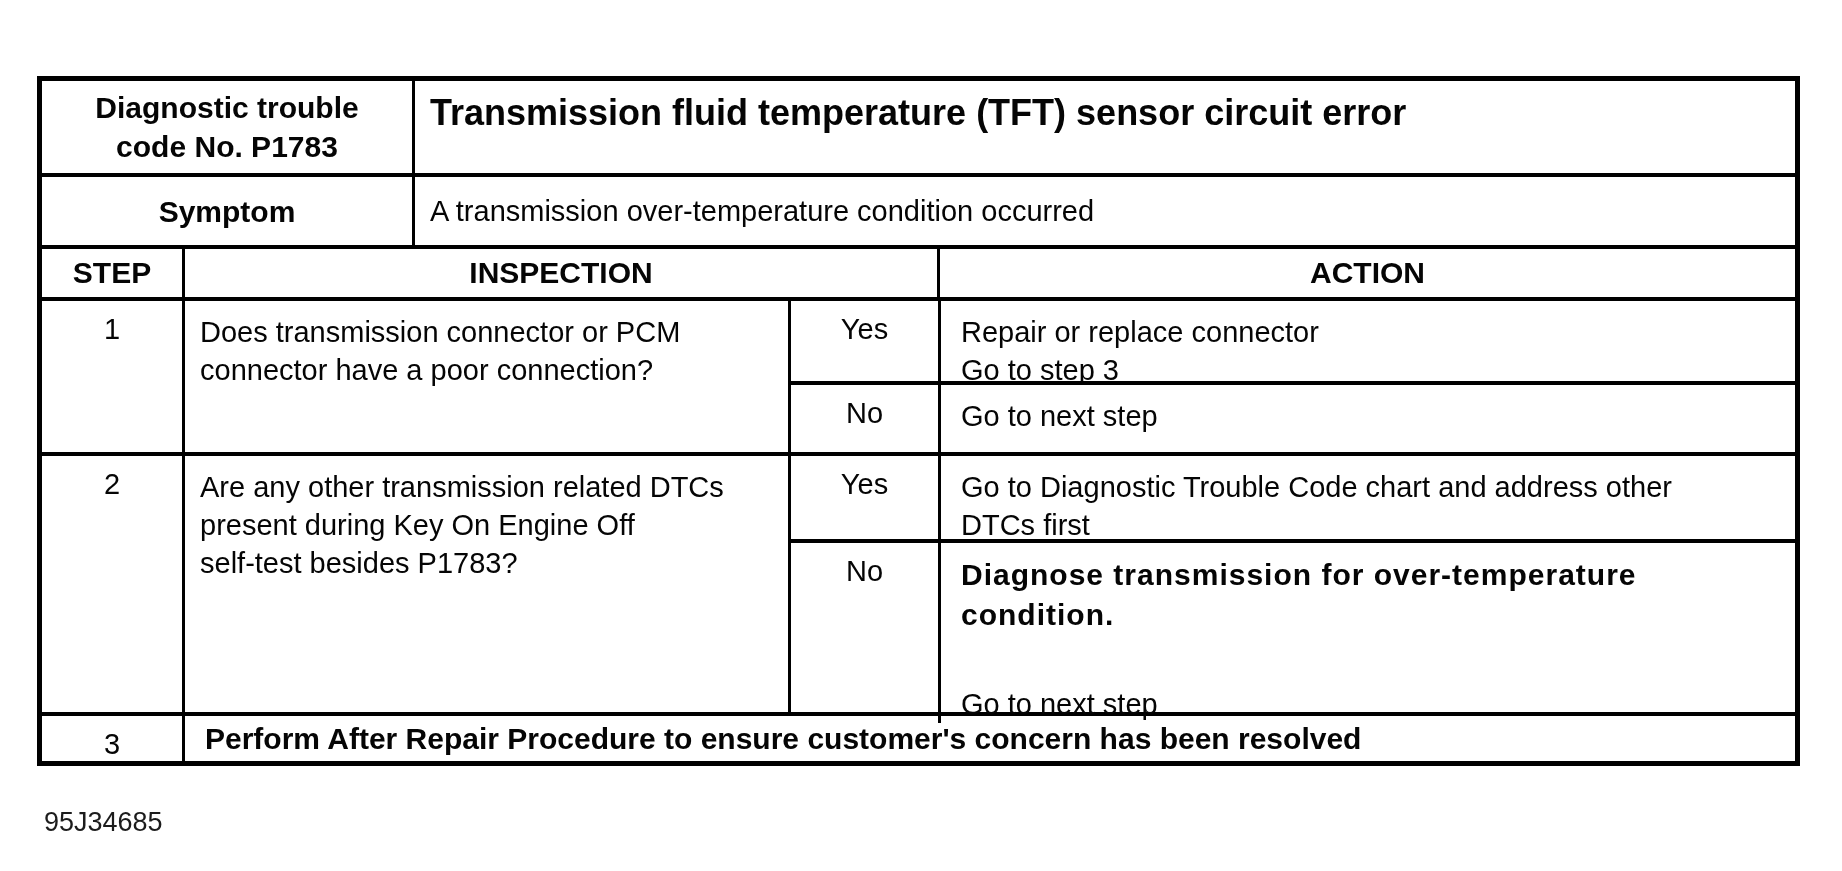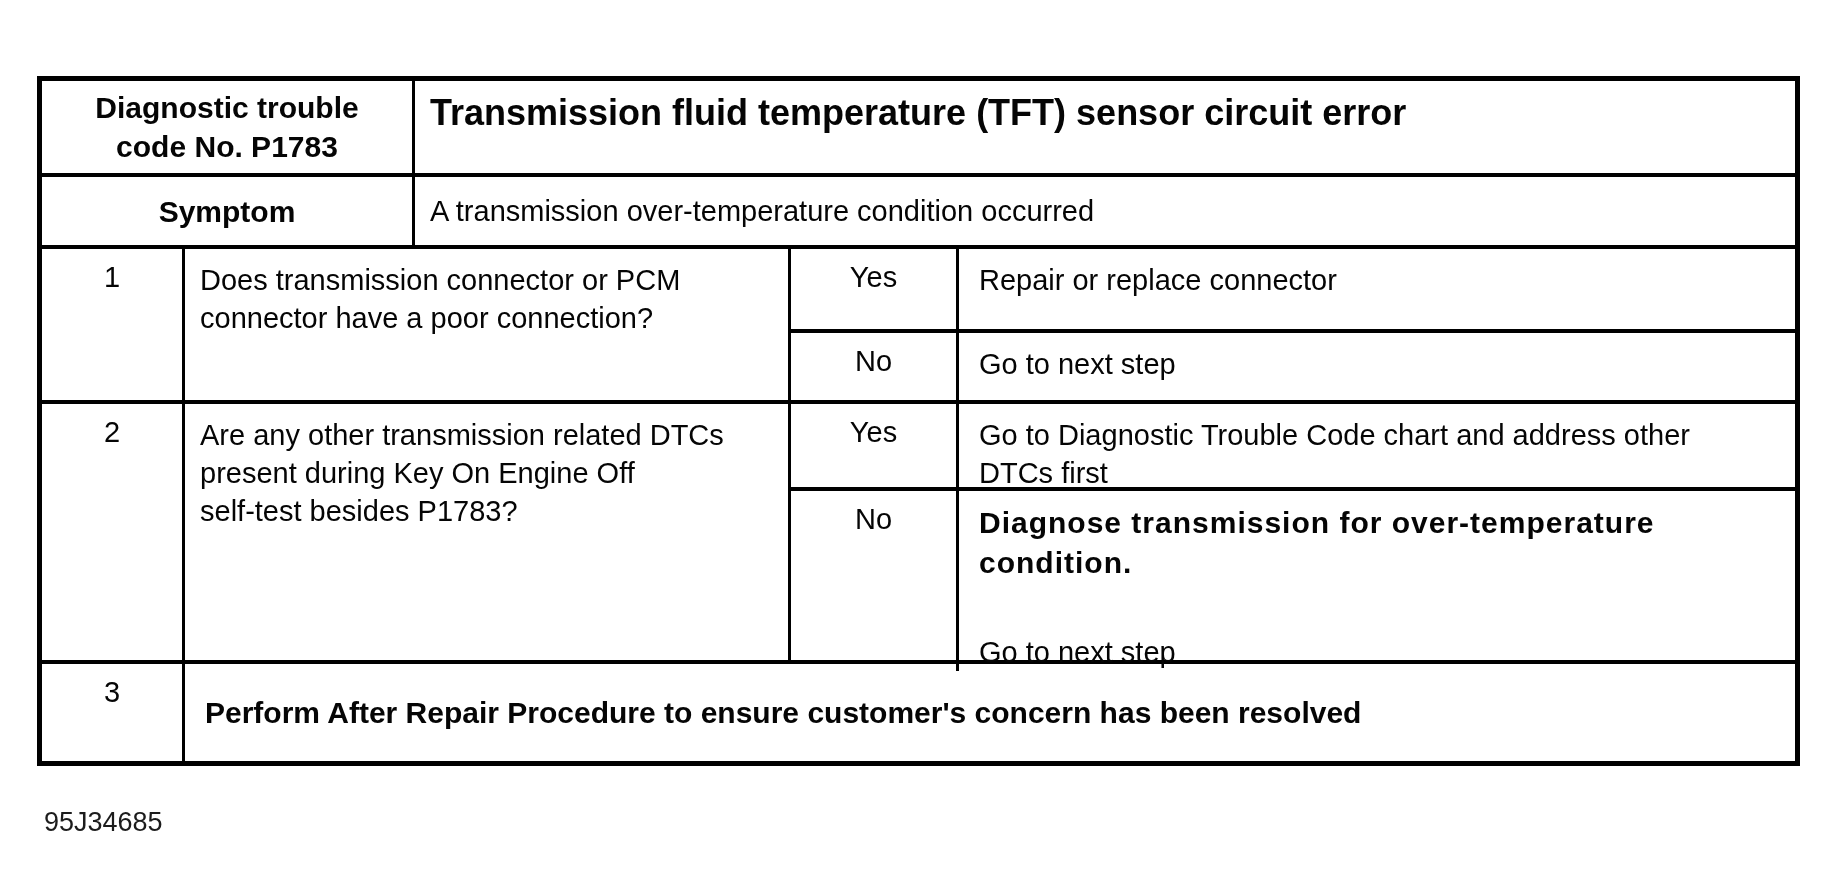--- a/index.html
+++ b/index.html
@@ -48,21 +48,21 @@
   .row-headers  { height: 52px; }
   .row-step1    { height: 155px; }
   .row-step2    { height: 260px; }
 
   
   .col-label      { width: 373px; }
   .col-value      { flex: 1; }
   .col-step       { width: 143px; }
   .col-question   { width: 606px; }
   .col-inspection { width: 755px; }
-  .col-yn         { width: 168px; }
+  .col-yn         { width: 150px; }
   .col-action     { flex: 1; }
 
   
   .col-label {
     display: flex;
     flex-direction: column;
     align-items: center;
     justify-content: center;
     font-weight: bold;
     font-size: 30px;
@@ -162,32 +162,38 @@
         <div>code No. P1783</div>
       </div>
       <div class="cell col-value code-desc last">Transmission fluid temperature (TFT) sensor circuit error</div>
     </div>
 
     <div class="row row-symptom">
       <div class="cell col-label">Symptom</div>
       <div class="cell col-value symptom-desc last">A transmission over-temperature condition occurred</div>
     </div>
 
+    <div class="row row-headers">
+      <div class="cell col-step th">STEP</div>
+      <div class="cell col-inspection th">INSPECTION</div>
+      <div class="cell col-action th last">ACTION</div>
+    </div>
 
     <div class="row row-step1">
       <div class="cell col-step step-num">1</div>
       <div class="cell col-question question">
         <div>Does transmission connector or PCM</div>
         <div>connector have a poor connection?</div>
       </div>
       <div class="subrows">
         <div class="subrow subrow-yes1 bordered">
           <div class="cell col-yn yn">Yes</div>
           <div class="cell col-action action last">
             <div>Repair or replace connector</div>
+            <div>Go to step 3</div>
           </div>
         </div>
         <div class="subrow subrow-no1">
           <div class="cell col-yn yn">No</div>
           <div class="cell col-action action last">
             <div>Go to next step</div>
           </div>
         </div>
       </div>
     </div>

